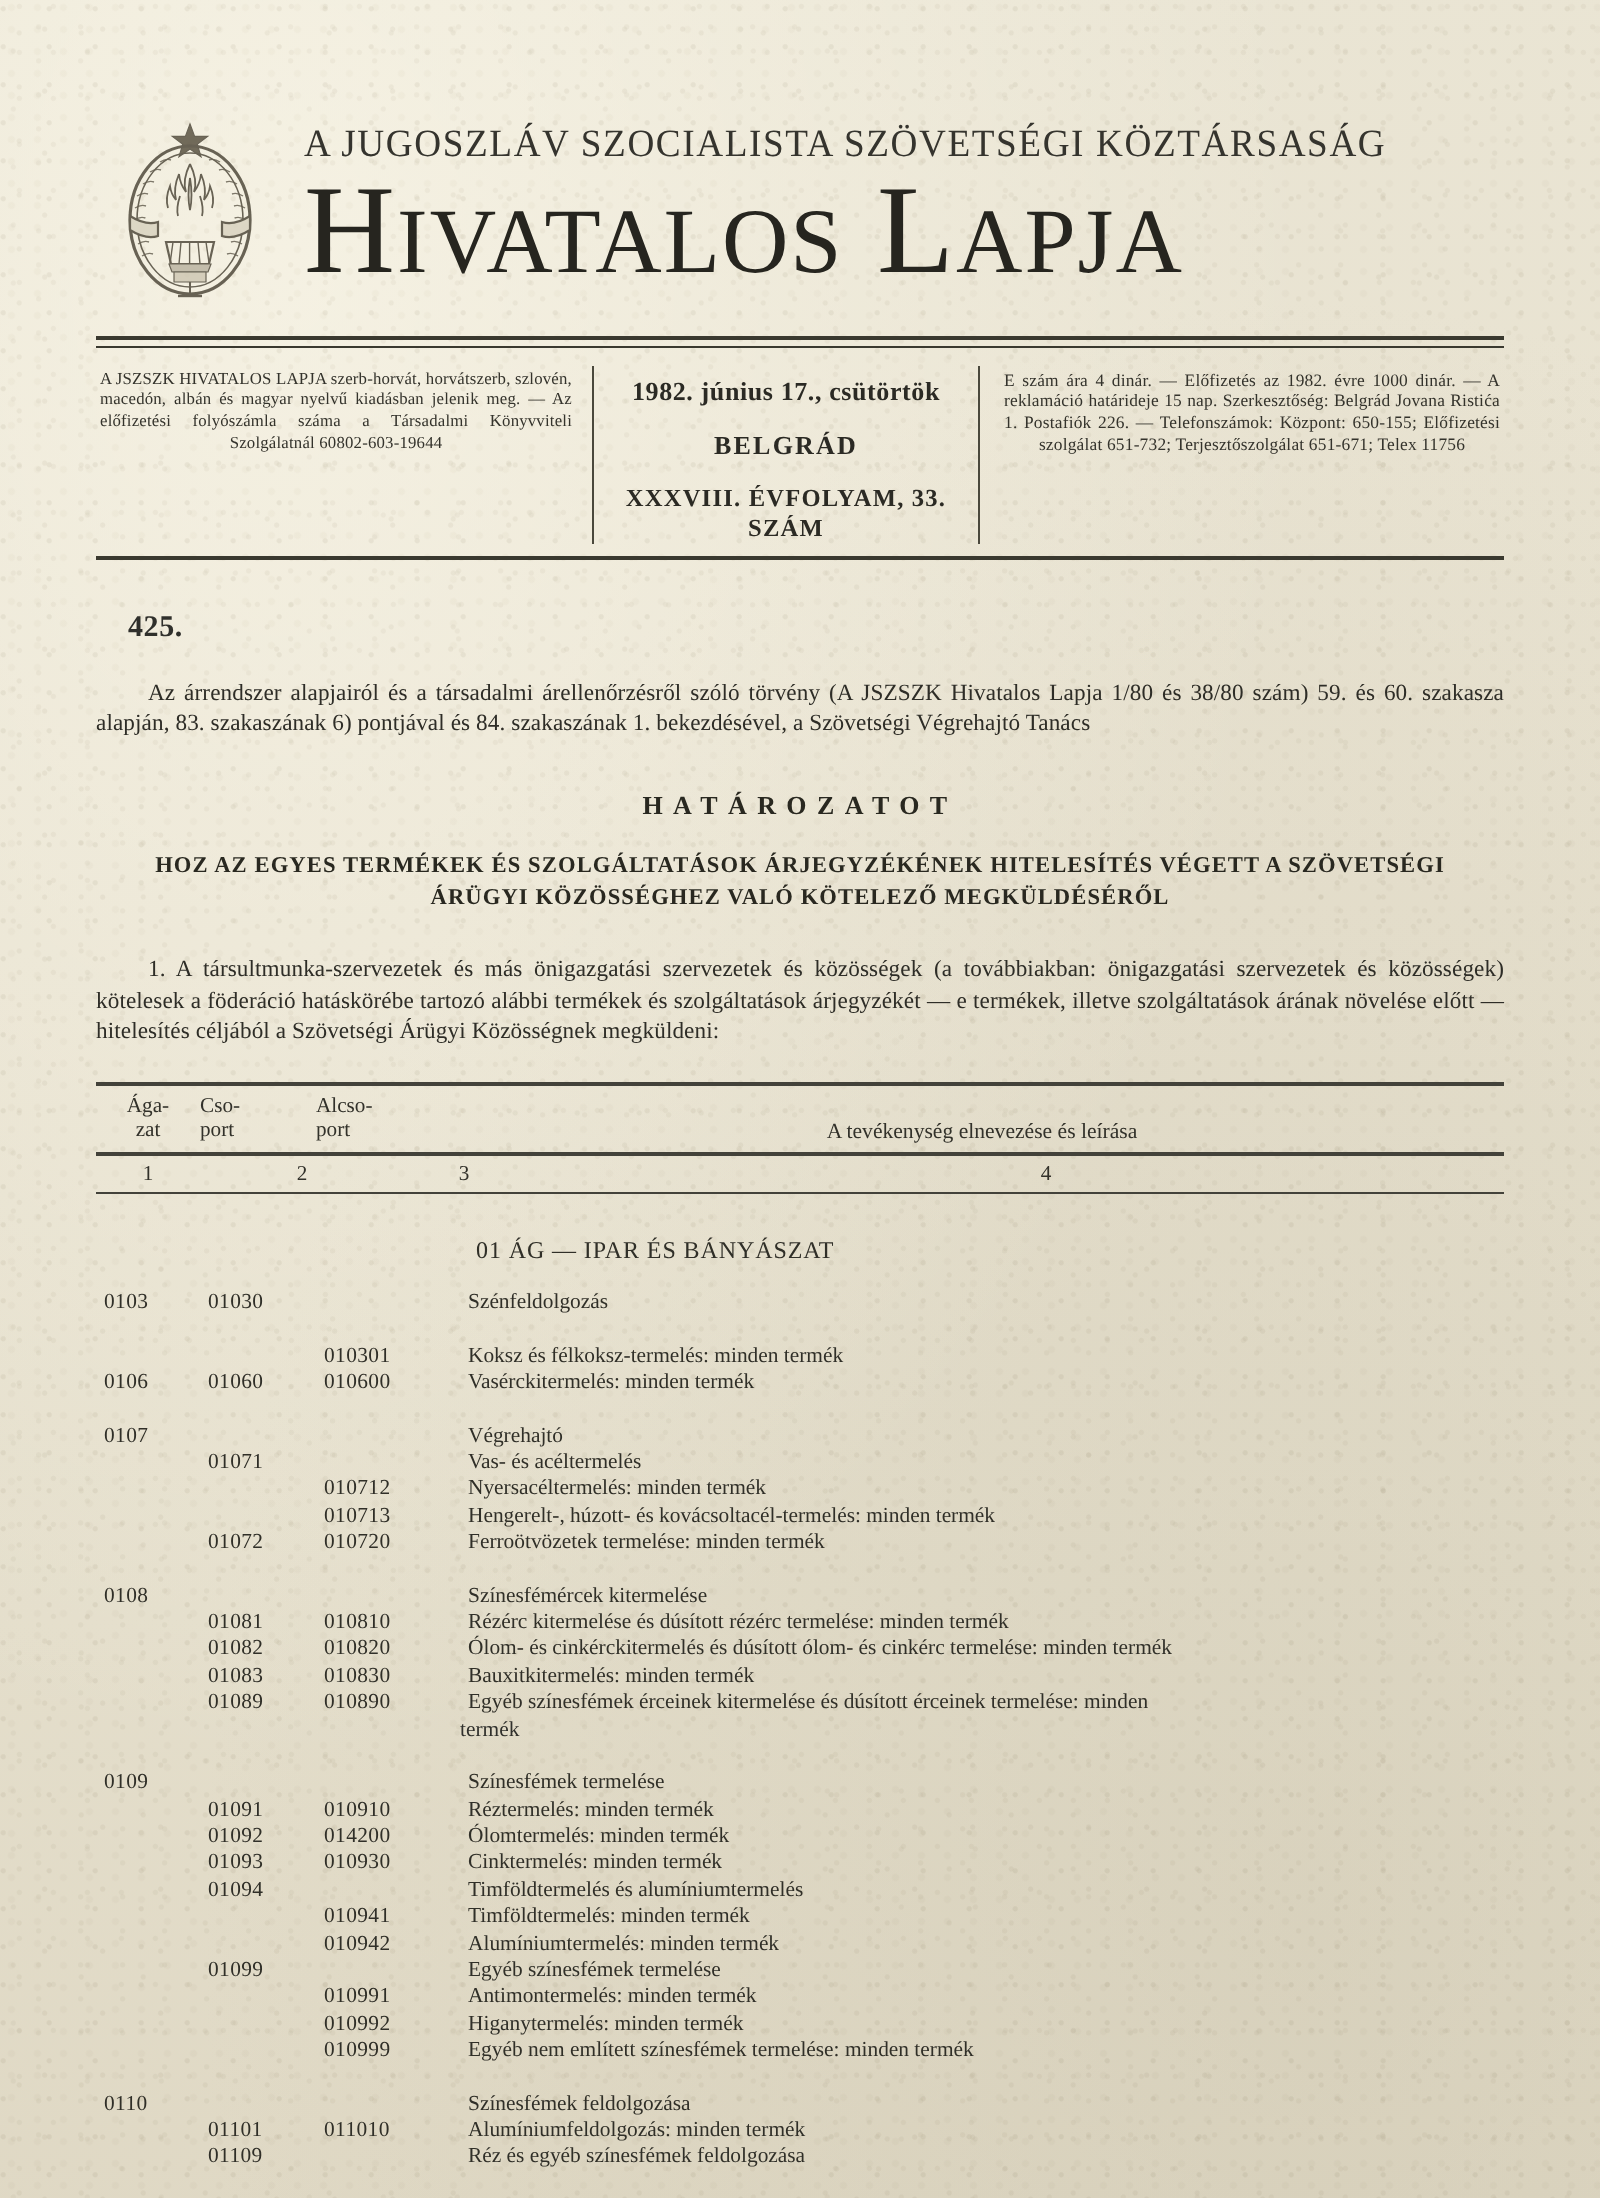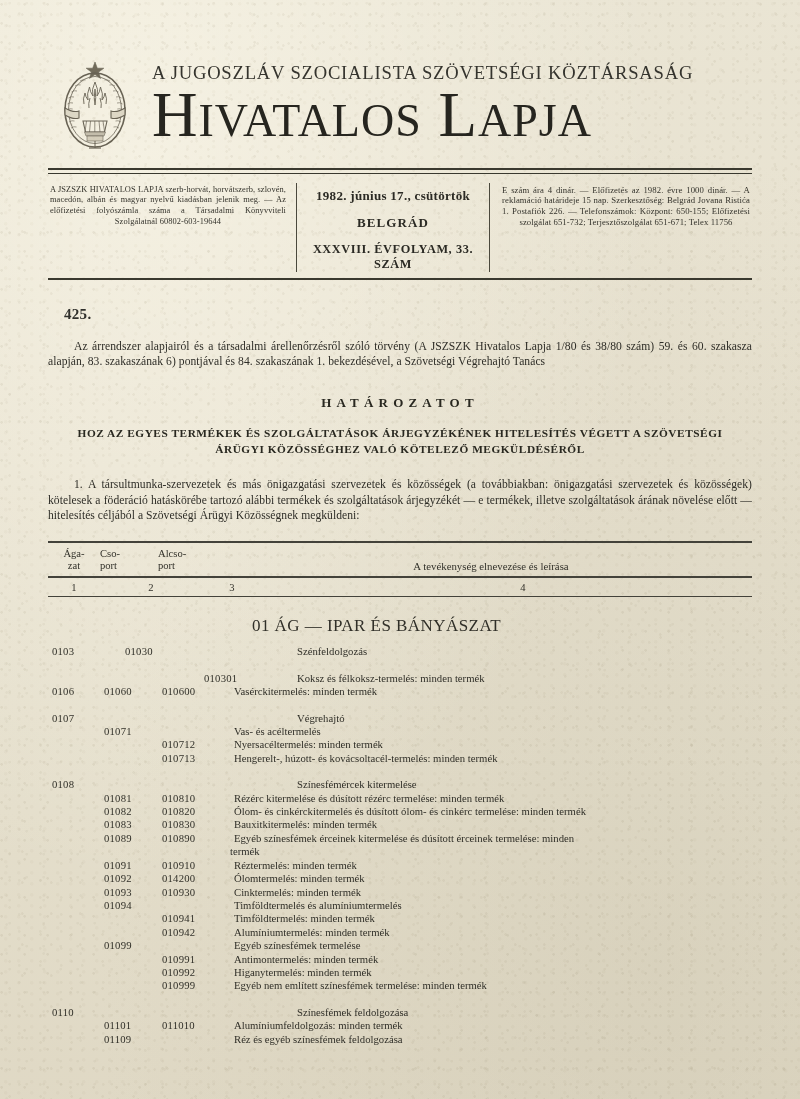--- a/index.html
+++ b/index.html
@@ -244,25 +244,25 @@
   .row {
     display: flex;
     font-size: 10.7px;
     line-height: 13.4px;
     color: #302f28;
   }
   .row .col-a { flex: 0 0 52px; padding-left: 4px; letter-spacing: .2px; }
   .row .col-b { flex: 0 0 58px; letter-spacing: .2px; }
   .row .col-c { flex: 0 0 72px; letter-spacing: .2px; }
   .row .col-d { flex: 1 1 auto; padding-right: 8px; }
-  .row.gap { margin-top: 13px; gap: 21px; }
+  .row.gap { margin-top: 13px; }
   .section-title {
-    font-size: 17px;
+    font-size: 12px;
     letter-spacing: .45px;
-    margin-left: 18px;
+    margin-left: 4px;
   }
   .wrapline {
     display: flex;
     font-size: 10.7px;
     line-height: 13.4px;
   }
   .wrapline .col-d { padding-left: 182px; }
 </style>
 </head>
 <body>
@@ -441,20 +441,26 @@
                 <div class="col-b"></div>
                 <div class="col-c">010712</div>
                 <div class="col-d">Nyersacéltermelés: minden termék</div>
               </div>
               <div class="row">
                 <div class="col-a"></div>
                 <div class="col-b"></div>
                 <div class="col-c">010713</div>
                 <div class="col-d">Hengerelt-, húzott- és kovácsoltacél-termelés: minden termék</div>
               </div>
+              <div class="row">
+                <div class="col-a"></div>
+                <div class="col-b">01072</div>
+                <div class="col-c">010720</div>
+                <div class="col-d">Ferroötvözetek termelése: minden termék</div>
+              </div>
               <div class="row gap">
                 <div class="col-a">0108</div>
                 <div class="col-b"></div>
                 <div class="col-c"></div>
                 <div class="col-d">Színesfémércek kitermelése</div>
               </div>
               <div class="row">
                 <div class="col-a"></div>
                 <div class="col-b">01081</div>
                 <div class="col-c">010810</div>
@@ -474,20 +480,26 @@
               </div>
               <div class="row">
                 <div class="col-a"></div>
                 <div class="col-b">01089</div>
                 <div class="col-c">010890</div>
                 <div class="col-d">Egyéb színesfémek érceinek kitermelése és dúsított érceinek termelése: minden</div>
               </div>
               <div class="wrapline">
                 <div class="col-d">termék</div>
               </div>
+              <div class="row gap">
+                <div class="col-a">0109</div>
+                <div class="col-b"></div>
+                <div class="col-c"></div>
+                <div class="col-d">Színesfémek termelése</div>
+              </div>
               <div class="row">
                 <div class="col-a"></div>
                 <div class="col-b">01091</div>
                 <div class="col-c">010910</div>
                 <div class="col-d">Réztermelés: minden termék</div>
               </div>
               <div class="row">
                 <div class="col-a"></div>
                 <div class="col-b">01092</div>
                 <div class="col-c">014200</div>

